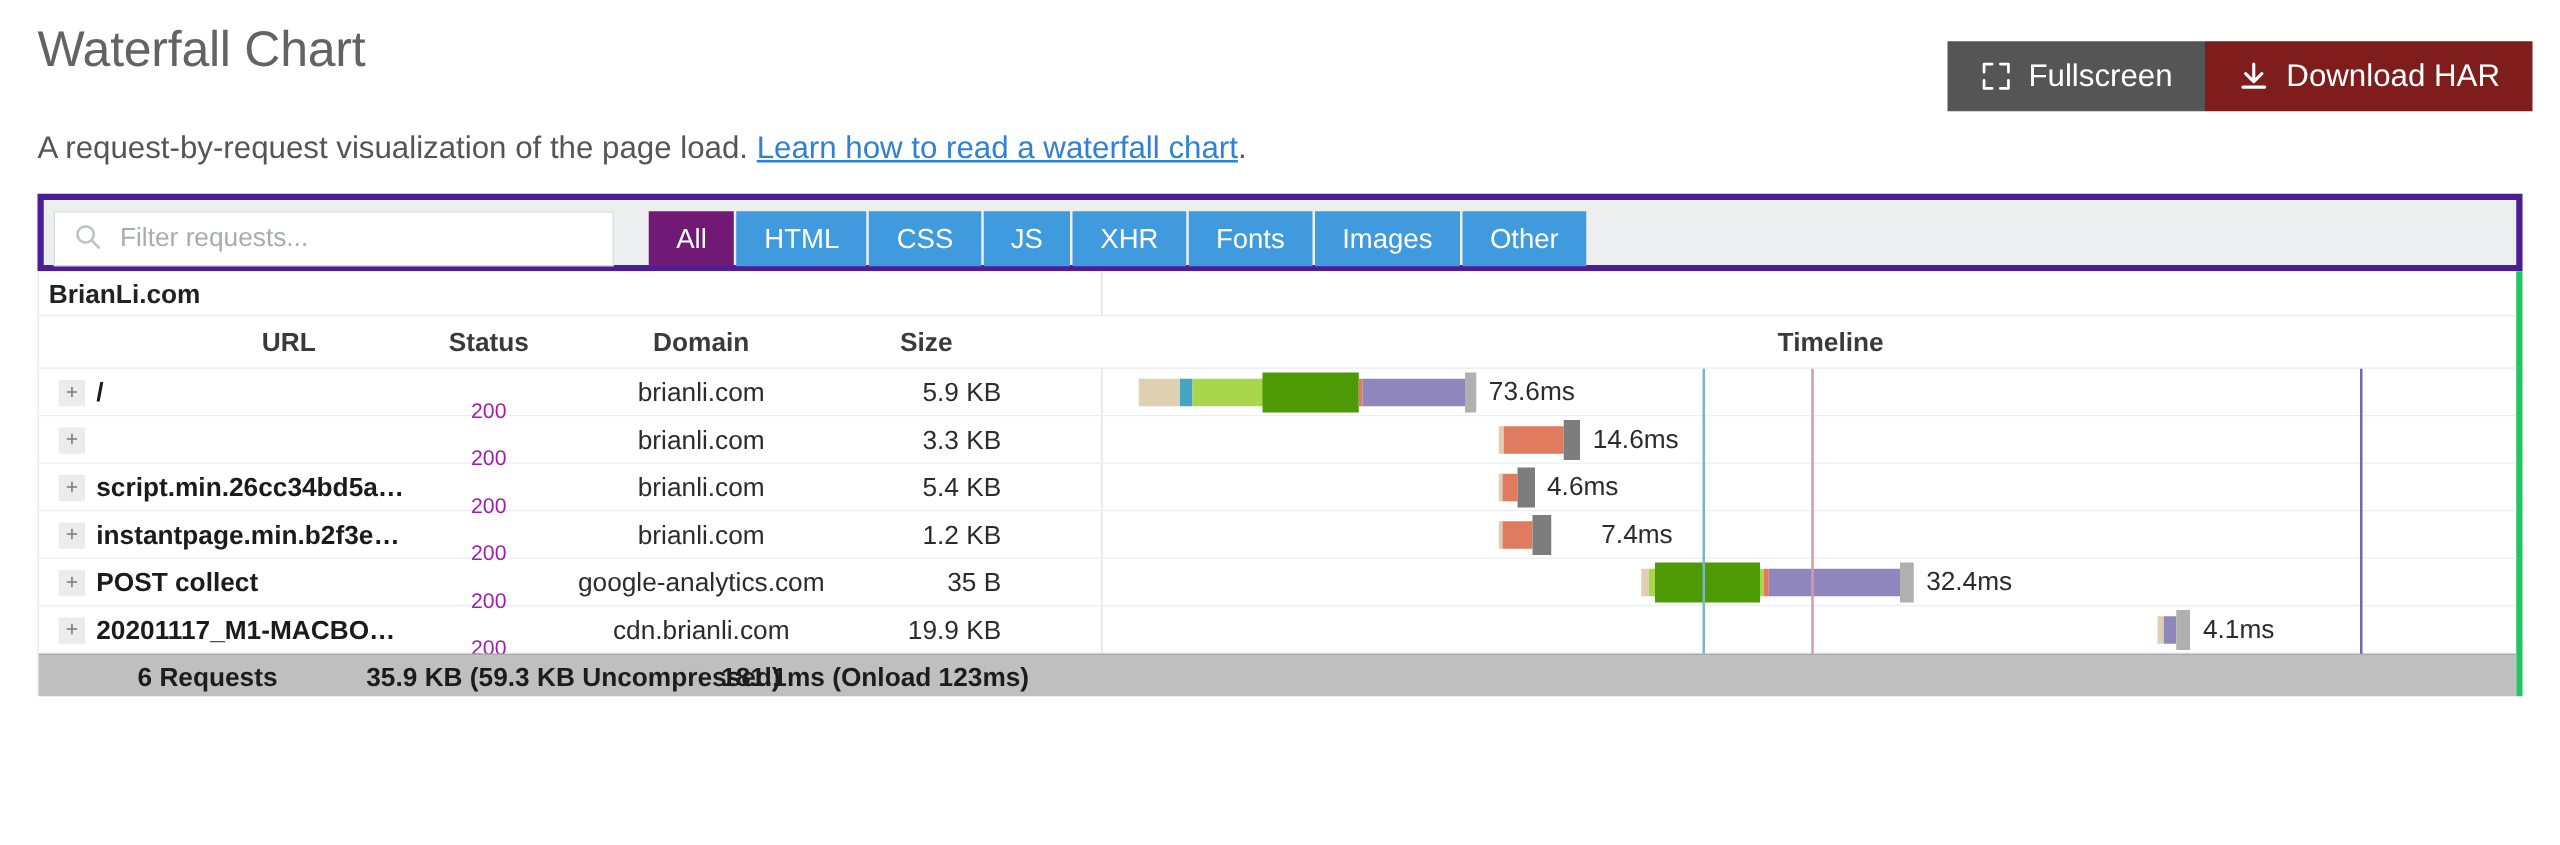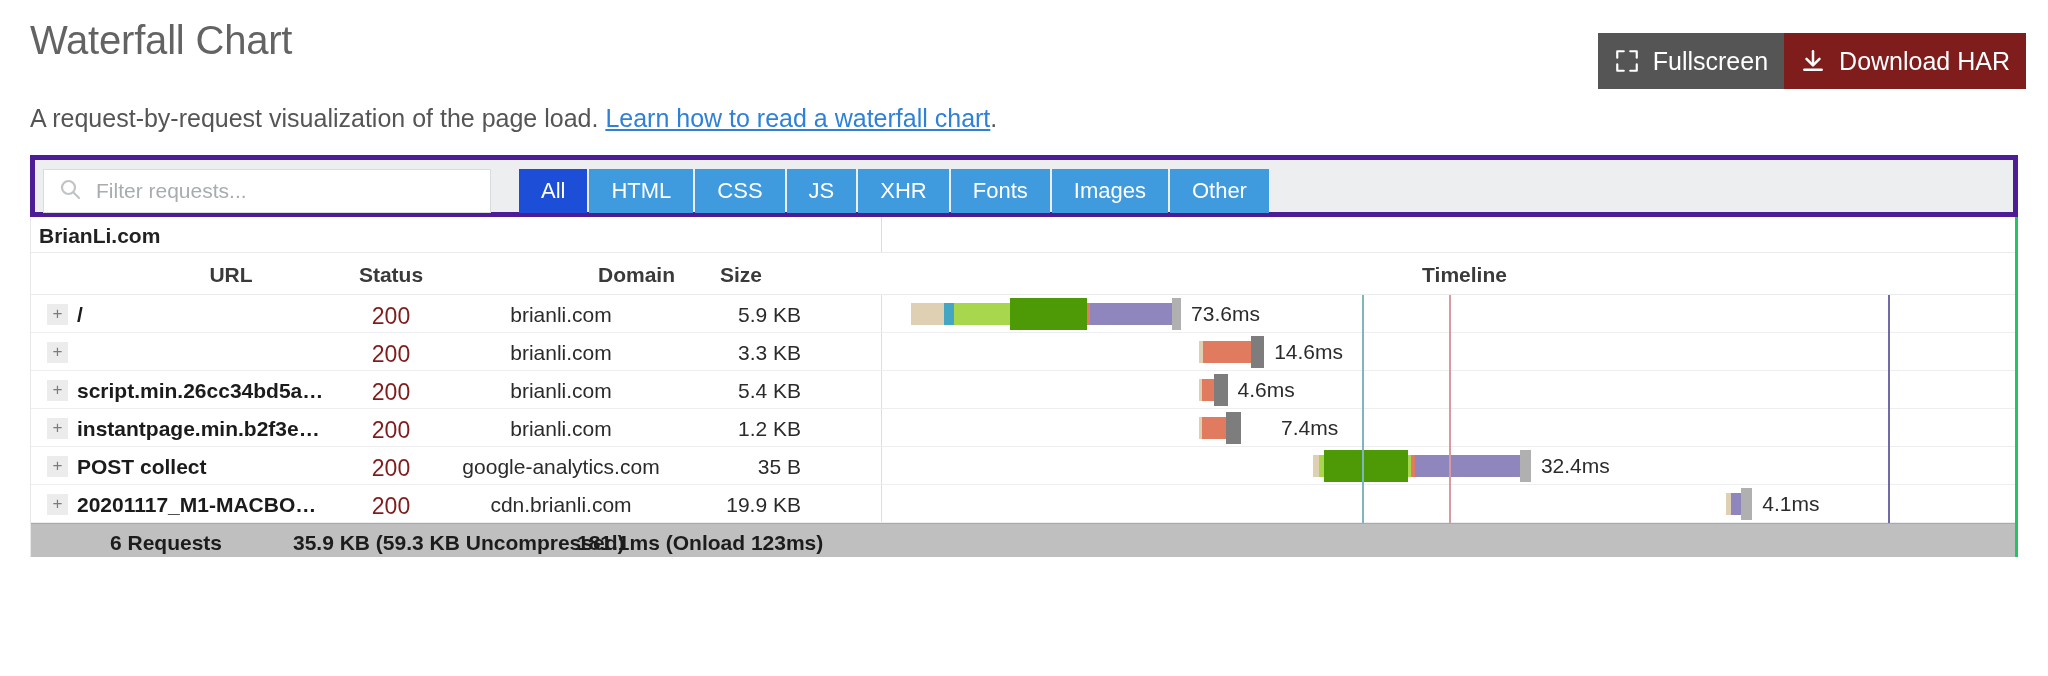--- a/index.html
+++ b/index.html
@@ -37,21 +37,21 @@
     right: 22px; top: 33px;
     display: flex;
     align-items: stretch;
     gap: 0;
   }
   .btn {
     display: flex;
     align-items: center;
     gap: 13px;
     height: 56px;
-    padding: 0 16px;
+    padding: 0 26px;
     font-size: 25px;
     color: #ffffff;
     border: 0;
     cursor: pointer;
     font-family: "Liberation Sans", sans-serif;
     white-space: nowrap;
     line-height: 1;
   }
   .btn-fullscreen { background: #555555; }
   .btn-download   { background: #7f1d1d; }
@@ -117,30 +117,30 @@
     min-width: 32px;
     padding: 0 22px;
     background: #3f9ade;
     color: #ffffff;
     font-size: 22px;
     cursor: pointer;
     user-select: none;
     white-space: nowrap;
     box-sizing: border-box;
   }
-  .tab.active { background: #1d4ed8; }
+  .tab.active { background: #701a75; }
 
   
   .table {
     position: absolute;
     left: 30px; top: 217px;
     width: 1988px;
     background: #ffffff;
     border-left: 1px solid #e6e8ea;
-    border-right: 3px solid #22c55e;
+    border-right: 5px solid #22c55e;
     box-sizing: border-box;
   }
   .site-row {
     position: relative;
     height: 36px;
     border-bottom: 1px solid #e9ebed;
     box-sizing: border-box;
   }
   .site-name {
     position: absolute;
@@ -165,21 +165,21 @@
   .head-row > div {
     position: absolute;
     top: 10px;
     font-size: 21px;
     font-weight: bold;
     color: #3a3a3a;
     white-space: nowrap;
   }
   .h-url      { left: 120px; width: 160px; text-align: center; }
   .h-status   { left: 300px; width: 120px; text-align: center; }
-  .h-domain   { left: 464px; width: 180px; text-align: right; }
+  .h-domain   { left: 440px; width: 180px; text-align: center; }
   .h-size     { left: 650px; width: 120px; text-align: center; }
   .h-timeline { left: 880px; width: 1107px; text-align: center; }
 
   .row {
     position: relative;
     height: 38px;
     border-bottom: 1px solid #eceeef;
     box-sizing: border-box;
   }
   .c-expand {
@@ -199,25 +199,25 @@
     left: 46px; top: 8px;
     width: 250px;
     font-size: 21px;
     font-weight: bold;
     color: #1b1b1b;
     white-space: nowrap;
     overflow: hidden;
   }
   .c-status {
     position: absolute;
-    left: 300px; top: 8px;
+    left: 300px; top: 24px;
     width: 120px;
     text-align: center;
-    font-size: 23px;
-    color: #7f1d1d;
+    font-size: 17px;
+    color: #a21caf;
   }
   .c-domain {
     position: absolute;
     left: 410px; top: 8px;
     width: 240px;
     text-align: center;
     font-size: 21px;
     color: #2b2b2b;
   }
   .c-size {

